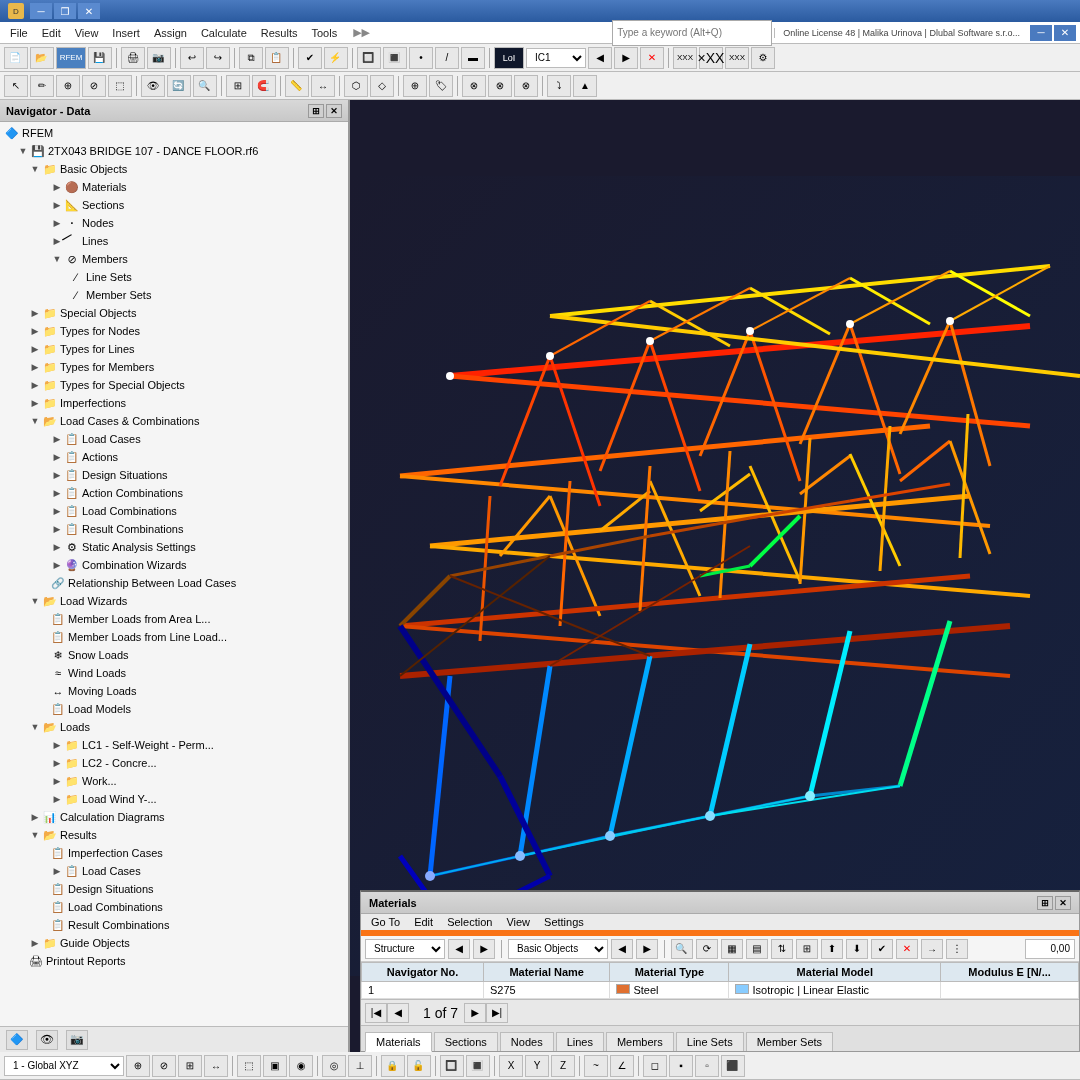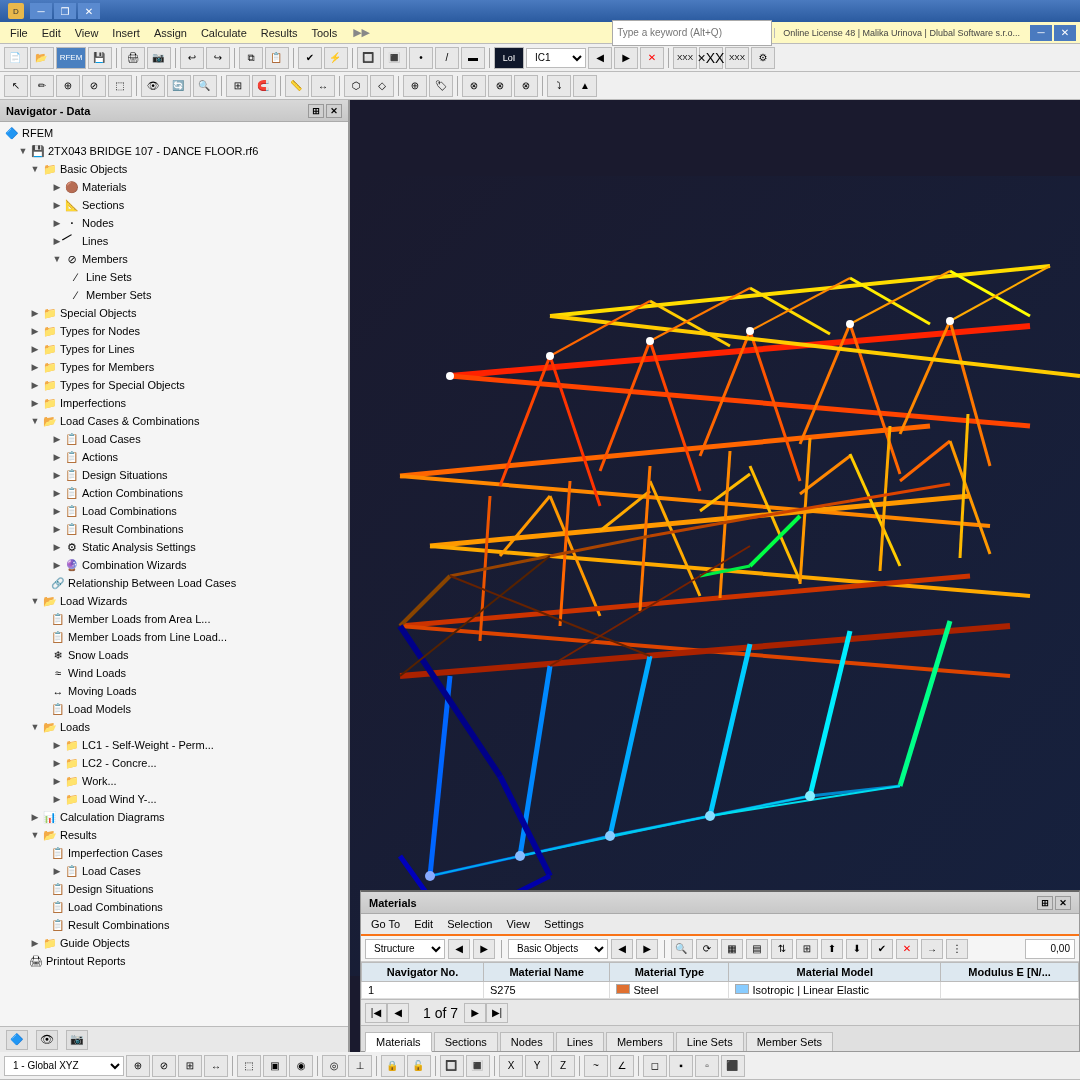--- a/index.html
+++ b/index.html
@@ -17,21 +17,21 @@
       gap: 6px;
     }
     .title-bar-icon { width: 16px; height: 16px; background: #e8b84b; border-radius: 2px; display: flex; align-items: center; justify-content: center; font-size: 8px; color: #333; }
     .title-bar-text { flex: 1; }
     .title-bar-controls { display: flex; gap: 2px; }
     .title-bar-btn { width: 22px; height: 16px; background: #5a8acf; border: none; color: white; font-size: 10px; cursor: pointer; display: flex; align-items: center; justify-content: center; }
 
     
     .menu-bar {
       height: 22px;
-      background: #fef9c3;
+      background: #ffffff;
       display: flex;
       align-items: center;
       padding: 0 4px;
       border-bottom: 1px solid #bbb;
       gap: 2px;
     }
     .menu-item { padding: 2px 6px; font-size: 11px; cursor: pointer; color: #222; }
     .menu-search {
       margin-left: auto;
       display: flex;
@@ -115,21 +115,21 @@
       height: 22px;
       background: linear-gradient(to bottom, #d8d8d8, #c8c8c8);
       display: flex;
       align-items: center;
       padding: 0 8px;
       font-weight: bold;
       font-size: 11px;
       border-bottom: 1px solid #aaa;
     }
     .mat-header-controls { margin-left: auto; display: flex; gap: 2px; }
-    .mat-menu-bar { height: 22px; background: #ebebeb; display: flex; align-items: center; padding: 0 4px; border-bottom: 2px solid #f97316; gap: 2px; }
+    .mat-menu-bar { height: 22px; background: #ebebeb; display: flex; align-items: center; padding: 0 4px; border-bottom: 6px solid #f97316; gap: 2px; }
     .mat-menu-item { padding: 2px 6px; font-size: 11px; cursor: pointer; }
     .mat-toolbar { height: 26px; background: #f5f5f5; display: flex; align-items: center; padding: 0 4px; gap: 3px; border-bottom: 1px solid #ccc; }
     .mat-tb-combo { height: 20px; border: 1px solid #bbb; padding: 0 4px; font-size: 10px; background: white; min-width: 80px; }
     .mat-tb-btn { width: 22px; height: 20px; background: #e8e8e8; border: 1px solid #bbb; display: flex; align-items: center; justify-content: center; font-size: 10px; cursor: pointer; }
 
     .mat-table { width: 100%; border-collapse: collapse; background: white; }
     .mat-table th { background: #dde8f0; border: 1px solid #bbb; padding: 3px 6px; font-size: 11px; text-align: center; font-weight: bold; }
     .mat-table td { border: 1px solid #ddd; padding: 2px 6px; font-size: 11px; }
     .mat-table tr:nth-child(even) td { background: #f8f8f8; }
 

